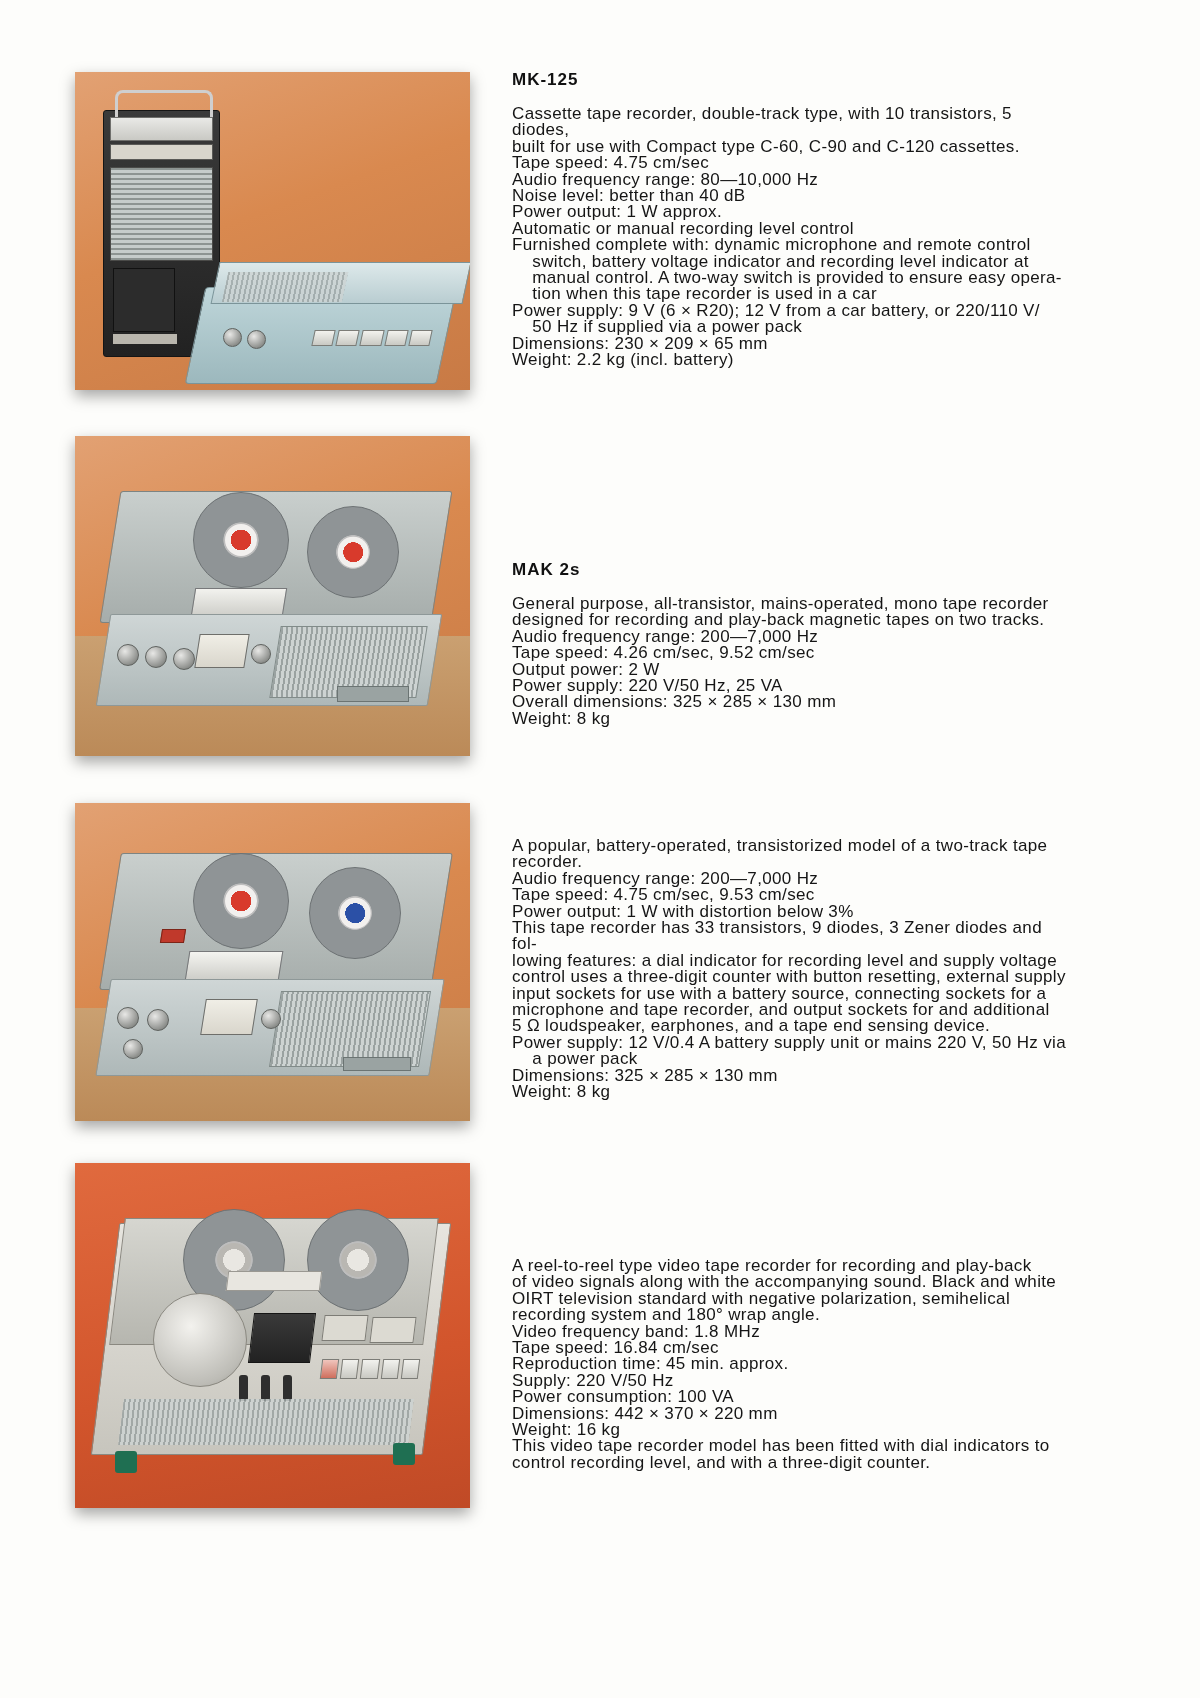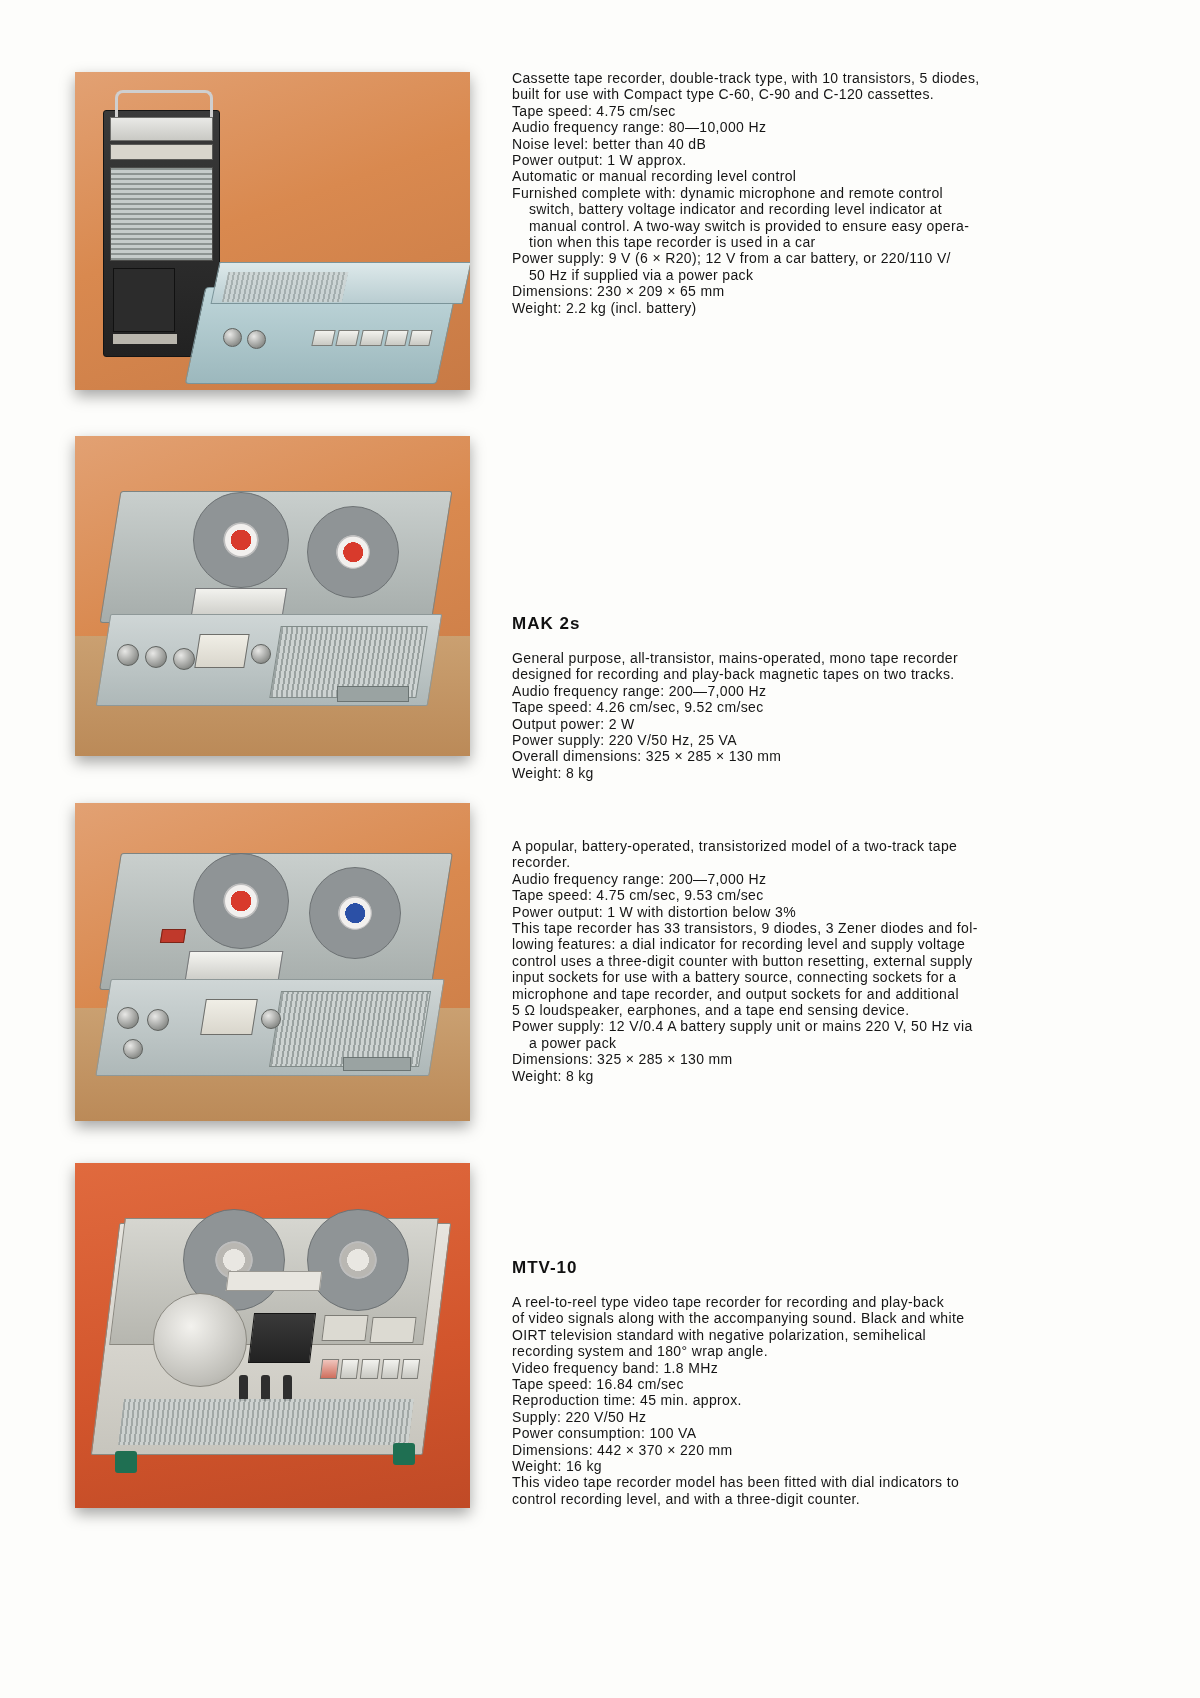--- a/index.html
+++ b/index.html
@@ -42,21 +42,21 @@
     left: 512px;
   }
   .spec h2 {
     font-size: 17px;
     font-weight: bold;
     letter-spacing: 1px;
     margin: 0 0 16px 0;
     color: #111;
   }
   .spec .body {
-    font-size: 14px;
+    font-size: 17px;
     line-height: 16.4px;
     letter-spacing: 0.35px;
     white-space: pre-wrap;
     color: #151515;
   }
 
   
   .grad-warm { background: linear-gradient(160deg,#e2a173 0%, #d9894f 45%, #c87a45 100%); }
   .grad-table { background: linear-gradient(180deg,#caa071 0%, #bb8a58 100%); }
   .grad-red { background: linear-gradient(170deg,#e06a3e 0%, #d2552c 60%, #c04a26 100%); }
@@ -113,20 +113,21 @@
         <div class="btn"></div>
         <div class="btn"></div>
         <div class="btn"></div>
         <div class="btn"></div>
         <div class="btn"></div>
       </div>
       <div class="dev" style="left:150px; top:60px; width:70px; height:110px; background:transparent;"></div>
     </div>
 
     <div class="spec" style="top:70px;">
+      <h2>MK-125</h2>
       <div class="body">Cassette tape recorder, double-track type, with 10 transistors, 5 diodes,
 built for use with Compact type C-60, C-90 and C-120 cassettes.
 Tape speed: 4.75 cm/sec
 Audio frequency range: 80—10,000 Hz
 Noise level: better than 40 dB
 Power output: 1 W approx.
 Automatic or manual recording level control
 Furnished complete with: dynamic microphone and remote control
     switch, battery voltage indicator and recording level indicator at
     manual control. A two-way switch is provided to ensure easy opera-
@@ -155,21 +156,21 @@
       <div class="dev body-case" style="left:28px; top:178px; width:330px; height:90px; transform: skewX(-9deg); border-radius:2px;"></div>
       <div class="dev grille" style="left:200px; top:190px; width:145px; height:70px; transform:skewX(-9deg); border:1px solid #818b89;"></div>
       <div class="dev vu" style="left:122px; top:198px; width:48px; height:32px; transform:skewX(-9deg);"></div>
       <div class="dev knob" style="left:42px; top:208px; width:20px; height:20px;"></div>
       <div class="dev knob" style="left:70px; top:210px; width:20px; height:20px;"></div>
       <div class="dev knob" style="left:98px; top:212px; width:20px; height:20px;"></div>
       <div class="dev knob" style="left:176px; top:208px; width:18px; height:18px;"></div>
       <div class="dev" style="left:262px; top:250px; width:70px; height:14px; background:#9aa3a2; border:1px solid #6b7473;"></div>
     </div>
 
-    <div class="spec" style="top:614px;">
+    <div class="spec" style="top:560px;">
       <h2>MAK 2s</h2>
       <div class="body">General purpose, all-transistor, mains-operated, mono tape recorder
 designed for recording and play-back magnetic tapes on two tracks.
 Audio frequency range: 200—7,000 Hz
 Tape speed: 4.26 cm/sec, 9.52 cm/sec
 Output power: 2 W
 Power supply: 220 V/50 Hz, 25 VA
 Overall dimensions: 325 × 285 × 130 mm
 Weight: 8 kg</div>
     </div>
@@ -245,21 +246,20 @@
       </div>
       <div class="dev" style="left:164px; top:212px; width:9px; height:26px; background:#2e2e2e; border-radius:3px;"></div>
       <div class="dev" style="left:186px; top:212px; width:9px; height:26px; background:#2e2e2e; border-radius:3px;"></div>
       <div class="dev" style="left:208px; top:212px; width:9px; height:26px; background:#2e2e2e; border-radius:3px;"></div>
       <div class="dev grille" style="left:46px; top:236px; width:290px; height:46px; transform:skewX(-7deg); opacity:.85;"></div>
       <div class="dev" style="left:40px; top:288px; width:22px; height:22px; background:#1f6f52; border-radius:3px;"></div>
       <div class="dev" style="left:318px; top:280px; width:22px; height:22px; background:#1f6f52; border-radius:3px;"></div>
     </div>
 
     <div class="spec" style="top:1258px;">
-      <h2>MTV-10</h2>
       <div class="body">A reel-to-reel type video tape recorder for recording and play-back
 of video signals along with the accompanying sound. Black and white
 OIRT television standard with negative polarization, semihelical
 recording system and 180° wrap angle.
 Video frequency band: 1.8 MHz
 Tape speed: 16.84 cm/sec
 Reproduction time: 45 min. approx.
 Supply: 220 V/50 Hz
 Power consumption: 100 VA
 Dimensions: 442 × 370 × 220 mm

